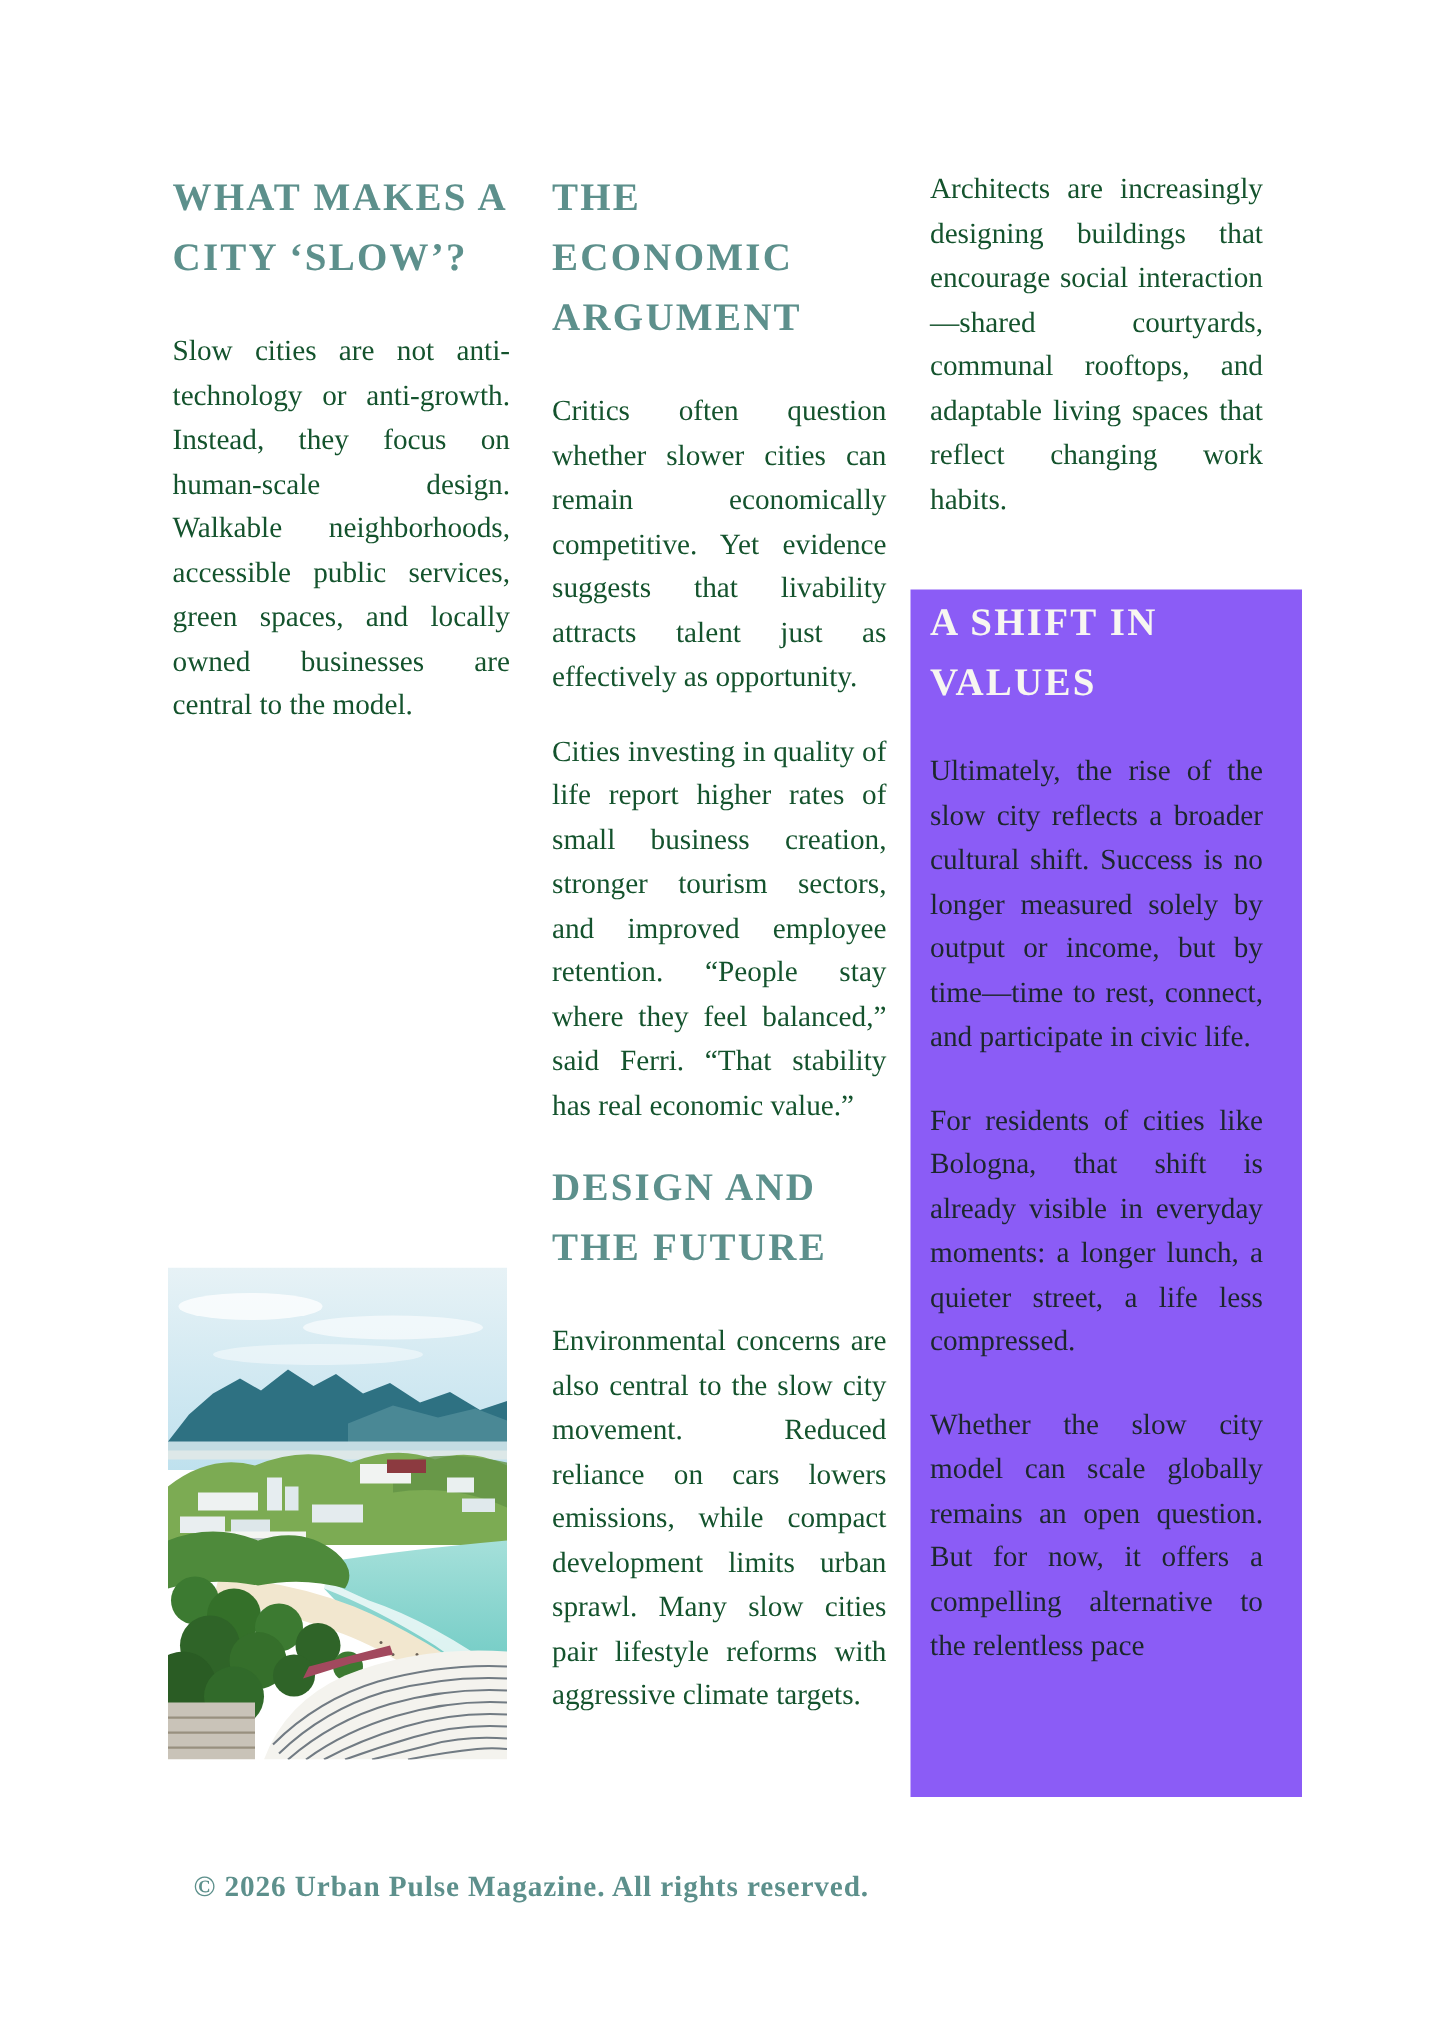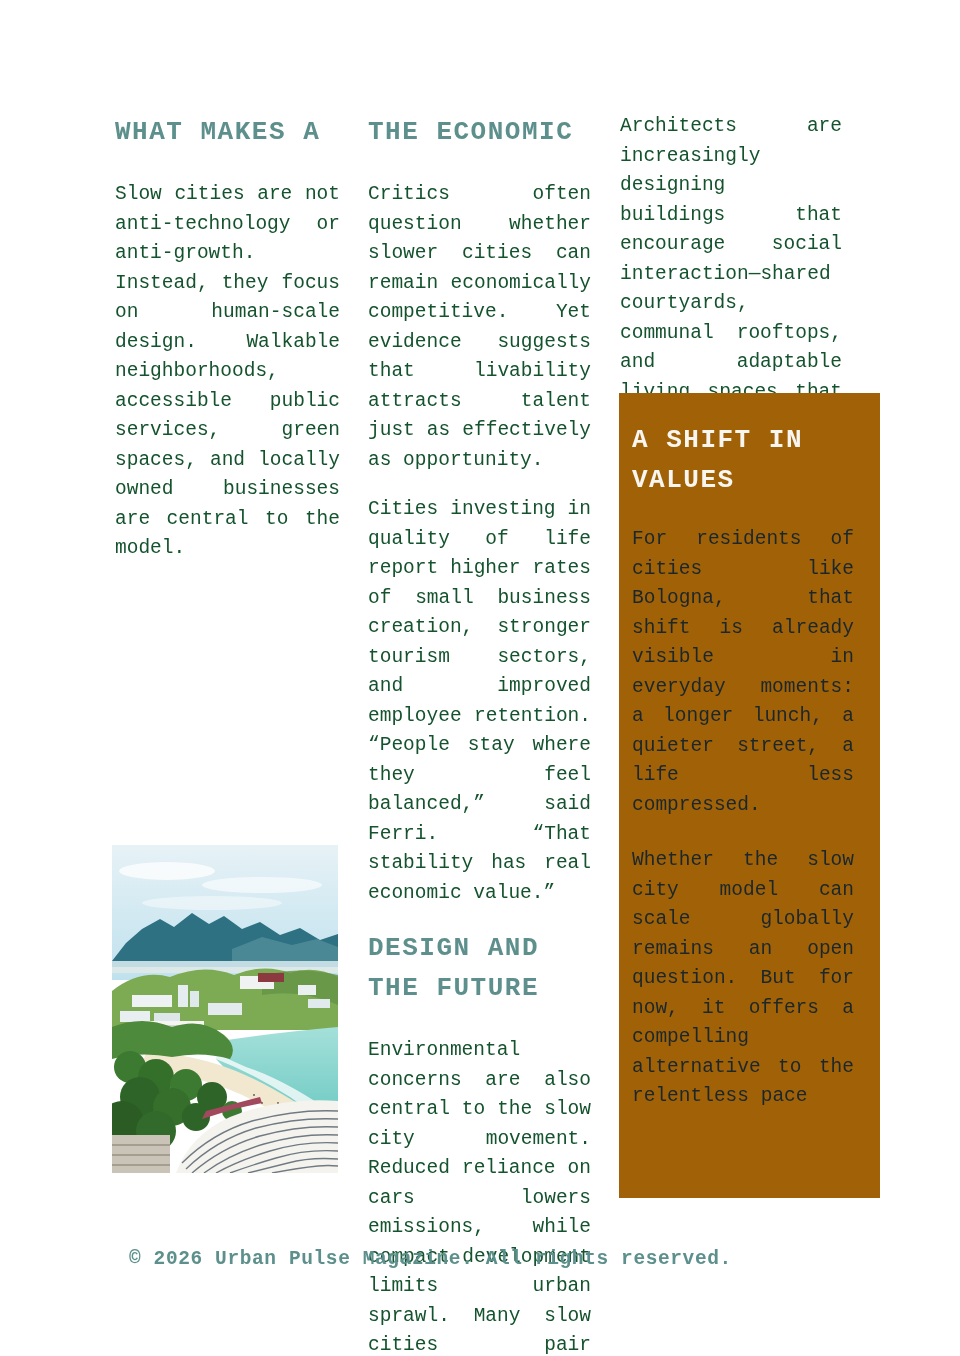--- a/index.html
+++ b/index.html
@@ -1,41 +1,41 @@
 <!DOCTYPE html>
 <html><head>
 <meta charset="utf-8">
 <style>
   html,body{margin:0;padding:0;background:#ffffff;}
   .page{
     position:relative;width:884px;height:1356px;background:#ffffff;
-    font-family:Liberation Mono, monospace;overflow:hidden;
+    font-family:Liberation Serif, serif;overflow:hidden;
   }
   .col{position:absolute;top:112px;}
   .col-1{left:115px;width:225px;}
   .col-2{left:368px;width:223px;}
   .col-3{left:607px;width:261px;}
 
   h2.sec{
     font-size:26px;line-height:40px;font-weight:bold;letter-spacing:1.5px;
     color:#5d908c;margin:0 0 28px 0;
   }
   h2.sec span{display:block;}
   h2.sec-mid{}
 
   p.body{
     font-size:19.5px;line-height:29.5px;text-align:justify;
     color:#14532d;margin:0 0 20px 0;
   }
   .col-3 p.lead{margin:0 26px 20px 13px;}
 
   aside.callout{
-    position:absolute;left:12px;top:281px;width:261px;height:805px;
-    background:#a16207;box-sizing:border-box;
-    padding:27px 26px 0 13px;overflow:hidden;
+    position:absolute;left:0;top:281px;width:261px;height:805px;
+    background:#8b5cf6;box-sizing:border-box;
+    padding:2px 26px 0 13px;overflow:hidden;
   }
   aside.callout h2.sec{color:#f7f6f1;margin-bottom:25px;}
   aside.callout p.body{color:#1c272c;margin-bottom:26px;}
 
   figure.photo{
     position:absolute;left:-3px;top:733px;width:226px;height:328px;margin:0;
   }
   figure.photo svg{display:block;}
 
   footer.copyright{
@@ -44,20 +44,21 @@
   }
 </style>
 </head>
 <body>
 
 <div class="page">
 
   <section class="col col-1">
     <h2 class="sec">
       <span>WHAT MAKES A</span>
+      <span>CITY ‘SLOW’?</span>
     </h2>
     <p class="body">Slow cities are not anti-technology or anti-growth. Instead, they focus on human-scale design. Walkable neighborhoods, accessible public services, green spaces, and locally owned businesses are central to the model.</p>
 
     <figure class="photo">
       <svg width="226" height="328" viewBox="0 0 226 328" role="img" aria-label="aerial coastal city">
         <defs>
           <linearGradient id="sky" x1="0" y1="0" x2="0" y2="1">
             <stop offset="0" stop-color="#e7f2f6"></stop>
             <stop offset="1" stop-color="#bfe1ee"></stop>
           </linearGradient>
@@ -150,39 +151,41 @@
           <path d="M136 328 Q160 322 176 318 Q198 312 226 314"></path>
           <path d="M160 328 Q186 323 206 321 Q216 320 226 321"></path>
         </g>
       </svg>
     </figure>
   </section>
 
   <section class="col col-2">
     <h2 class="sec">
       <span>THE ECONOMIC</span>
+      <span>ARGUMENT</span>
     </h2>
     <p class="body">Critics often question whether slower cities can remain economically competitive. Yet evidence suggests that livability attracts talent just as effectively as opportunity.</p>
     <p class="body">Cities investing in quality of life report higher rates of small business creation, stronger tourism sectors, and improved employee retention. “People stay where they feel balanced,” said Ferri. “That stability has real economic value.”</p>
 
     <h2 class="sec sec-mid">
       <span>DESIGN AND</span>
       <span>THE FUTURE</span>
     </h2>
     <p class="body">Environmental concerns are also central to the slow city movement. Reduced reliance on cars lowers emissions, while compact development limits urban sprawl. Many slow cities pair lifestyle reforms with aggressive climate targets.</p>
   </section>
 
   <section class="col col-3">
     <p class="body lead">Architects are increasingly designing buildings that encourage social interaction—shared courtyards, communal rooftops, and adaptable living spaces that reflect changing work habits.</p>
 
     <aside class="callout">
       <h2 class="sec">
         <span>A SHIFT IN</span>
         <span>VALUES</span>
       </h2>
+      <p class="body">Ultimately, the rise of the slow city reflects a broader cultural shift. Success is no longer measured solely by output or income, but by time—time to rest, connect, and participate in civic life.</p>
       <p class="body">For residents of cities like Bologna, that shift is already visible in everyday moments: a longer lunch, a quieter street, a life less compressed.</p>
       <p class="body">Whether the slow city model can scale globally remains an open question. But for now, it offers a compelling alternative to the relentless pace</p>
     </aside>
   </section>
 
   <footer class="copyright">© 2026 Urban Pulse Magazine. All rights reserved.</footer>
 
 </div>
 
 </body></html>

